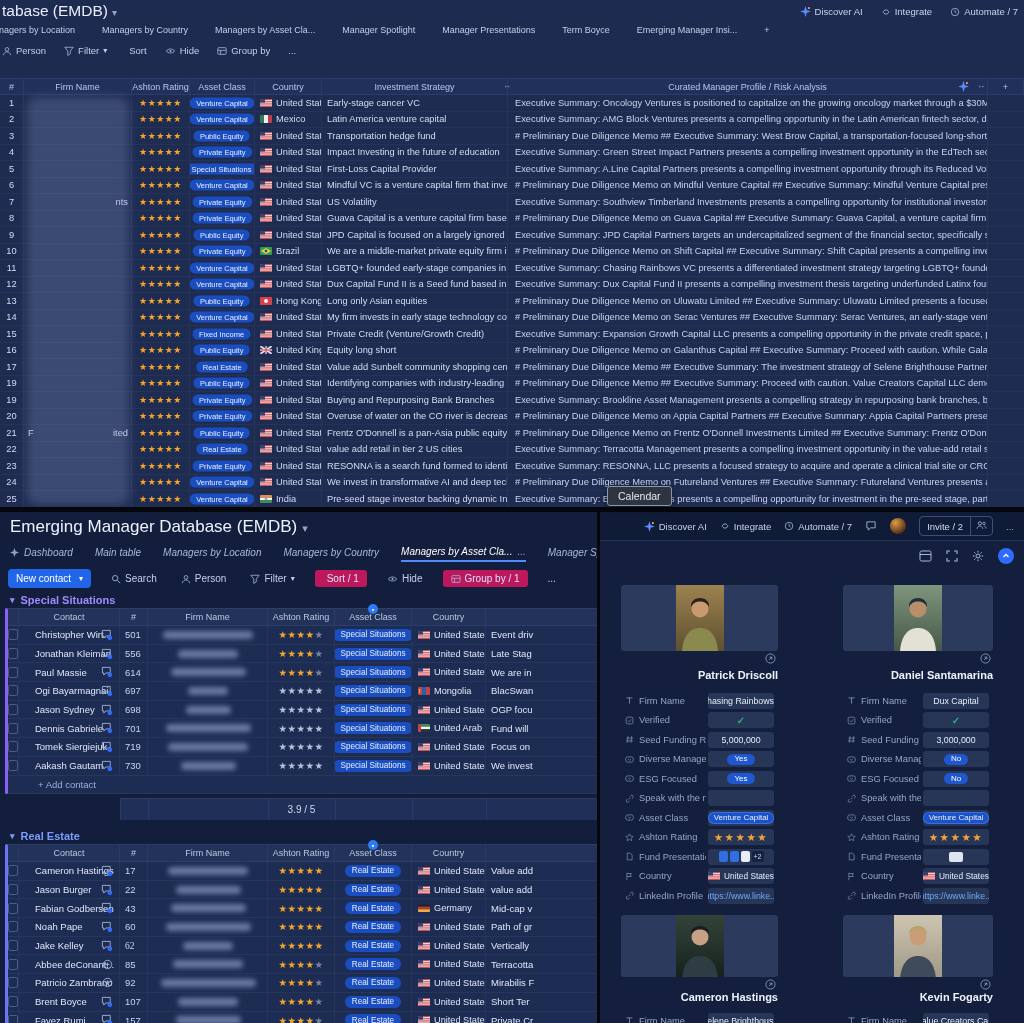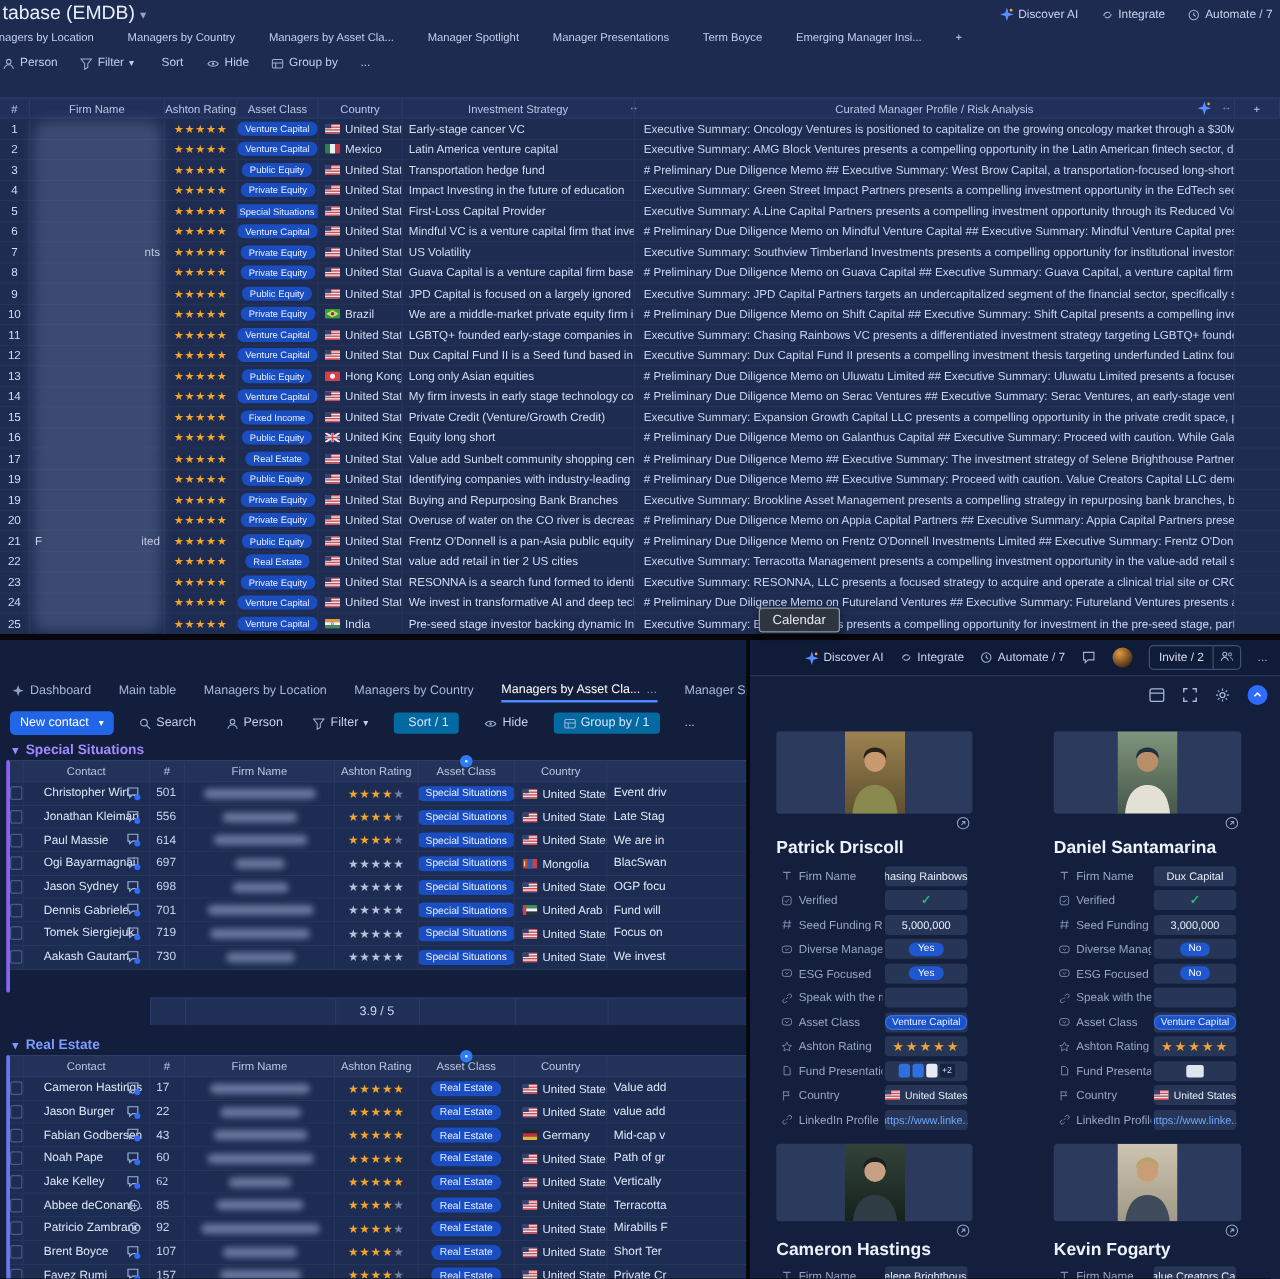--- a/index.html
+++ b/index.html
@@ -30,26 +30,26 @@
   .stars .f{color:#f4a62a;}
   .stars .e{color:#76839f;}
   .stars.muted .f,.stars.muted .e{color:#b6c0d8;}
   .pill{display:inline-block;background:#1a4ec0;color:#e6eeff;border-radius:8px;font-size:8.2px;padding:1.5px 7px;line-height:1.1;white-space:nowrap;}
   .blur-blob{position:absolute;background:rgba(130,147,190,.30);filter:blur(5px);border-radius:10px;pointer-events:none;}
   .pill-blur{height:8px;border-radius:4px;background:#7d8cb4;filter:blur(2.5px);opacity:.8;}
   .resize-glyph{position:absolute;top:2px;font-size:8px;color:#8ea3cf;}
   
   .lw-title{position:absolute;left:10px;top:5px;font-size:17px;font-weight:500;color:#edf2fd;white-space:nowrap;}
   .lw-title .caret{color:#93a2c6;font-size:11px;margin-left:5px;}
-  .lw-tabs{position:absolute;left:10px;top:33px;display:flex;gap:22px;font-size:10px;color:#a9b7da;white-space:nowrap;height:17px;}
+  .lw-tabs{position:absolute;left:10px;top:33px;display:flex;gap:22px;font-size:10px;color:#a9b7da;white-space:nowrap;height:17px;font-style:italic;}
   .lw-tab{display:flex;align-items:center;gap:5px;padding-bottom:3px;}
   .lw-tab.active{color:#fff;border-bottom:2px solid #4d8bff;}
   .lw-toolbar{position:absolute;left:8px;top:57px;display:flex;gap:16px;align-items:center;font-size:10px;color:#c3cfeb;white-space:nowrap;}
   .lw-toolbar .item{display:flex;gap:4px;align-items:center;padding:2px 4px;border-radius:3px;}
-  .lw-toolbar .item.active{background:#0369a1;color:#d6e4ff;padding:3px 8px;}
+  .lw-toolbar .item.active{background:#be185d;color:#d6e4ff;padding:3px 8px;}
   .btn-newcontact{background:#2166e8;color:#fff;border-radius:4px;font-size:10px;padding:4px 8px;display:flex;gap:8px;align-items:center;}
   .grp-label{position:absolute;font-size:11px;font-weight:700;display:flex;gap:6px;align-items:center;}
   .lg-table{position:absolute;left:5px;width:592px;}
   .lg-bar{position:absolute;left:0;top:0;width:3px;border-radius:2px;}
   .lg-head{display:flex;height:18px;background:#223259;border-top:1px solid #2d3d6c;border-bottom:1px solid #2d3d6c;box-sizing:border-box;margin-left:3px;}
   .lg-head .hc{flex:none;box-sizing:border-box;border-right:1px solid #2b3a66;font-size:9px;color:#bac7e6;display:flex;align-items:center;justify-content:center;position:relative;}
   .lg-row{display:flex;height:18.7px;border-bottom:1px solid #273659;box-sizing:border-box;background:#1d2c52;margin-left:3px;}
   .lg-row .c{flex:none;box-sizing:border-box;border-right:1px solid #27355d;font-size:9.5px;color:#dfe7f8;display:flex;align-items:center;overflow:hidden;white-space:nowrap;position:relative;}
   .cbx{width:9px;height:9px;border:1px solid #4a5a84;border-radius:2px;}
   .group-dot{position:absolute;top:-5px;left:50%;margin-left:-5px;width:10px;height:10px;border-radius:50%;background:#2f7af5;display:flex;align-items:center;justify-content:center;color:#fff;font-size:7px;}
@@ -61,21 +61,21 @@
   .rw-top .item{display:flex;gap:4px;align-items:center;white-space:nowrap;}
   .avatar{width:16px;height:16px;border-radius:50%;background:radial-gradient(circle at 35% 30%,#e09a45,#57371b 70%,#20140a);}
   .btn-invite{display:flex;align-items:center;border:1px solid #3e4e7a;border-radius:4px;height:18px;font-size:9.5px;color:#d6def2;}
   .btn-invite .lbl{padding:0 7px;}
   .btn-invite .sep{width:1px;height:18px;background:#3e4e7a;}
   .btn-invite .ic{padding:0 5px;color:#a9b8dc;}
   .rw-viewbar{position:absolute;top:36px;right:10px;display:flex;gap:14px;align-items:center;color:#a9b8dc;}
   .collapse-circle{width:16px;height:16px;border-radius:50%;background:#2e6bfe;display:flex;align-items:center;justify-content:center;color:#fff;}
   .card{position:absolute;}
   .card-banner{position:relative;height:66px;background:#2c3a5d;border-radius:3px;overflow:hidden;display:flex;justify-content:center;}
-  .card-name{font-size:14px;font-weight:700;color:#eef2fc;white-space:nowrap;}
+  .card-name{font-size:11px;font-weight:700;color:#eef2fc;white-space:nowrap;text-align:right;}
   .card-expand{position:absolute;color:#93a4c8;}
   .cf-row{position:absolute;left:0;right:0;height:19.5px;display:flex;align-items:center;}
   .cf-label{display:flex;align-items:center;gap:5px;font-size:9.3px;color:#97a5c5;overflow:hidden;white-space:nowrap;}
   .cf-label .icn{color:#7f8db0;}
   .cf-box{position:absolute;right:4px;width:66px;height:16px;background:#273656;border-radius:3px;display:flex;align-items:center;justify-content:center;font-size:8.8px;color:#e6ecf9;overflow:hidden;white-space:nowrap;}
   .badge-sm{background:#1e57d0;color:#fff;font-size:8px;border-radius:7px;padding:1.5px 7px;line-height:1;}
   .pill-sm{background:#1c52c8;color:#e6eeff;font-size:8px;border-radius:8px;padding:2px 6px;line-height:1;box-shadow:0 0 0 1px #3b6fe0 inset;}
   .check-g{color:#2bb673;font-size:10px;font-weight:700;}
   .link-txt{color:#6ea8ff;}
   .att{display:flex;gap:2px;align-items:center;}
@@ -768,20 +768,21 @@
             </span>India</div>
           <div class="c" style="width: 186px; padding-left: 5px;">Pre-seed stage investor backing dynamic Indian founders building innov...</div>
           <div class="c" style="width: 480px; padding-left: 7px; color: rgb(201, 212, 238);">Executive Summary: Eximius Ventures presents a compelling opportunity for investment in the pre-seed stage, particularly in the indi...</div>
           <div class="c" style="width: 36px; border-right: none;"></div>
         </div>
       </div>
     <div class="blur-blob" style="left:27px;top:97px;width:102px;height:408px;"></div>
   </section>
 
   <section class="window" id="left-window">
+    <div class="lw-title"><span>Emerging Manager Database (EMDB)</span><span class="caret">▾</span></div>
     <div class="lw-tabs" id="lw-tabs">
         <span class="lw-tab"><span class="icn" style="color: rgb(143, 159, 198);">
             <svg xmlns="http://www.w3.org/2000/svg" width="9" height="9" viewBox="0 0 10 10">
               <path d="M5 0l1.3 3.7L10 5 6.3 6.3 5 10 3.7 6.3 0 5l3.7-1.3z" fill="currentColor"></path>
             </svg>
           </span>Dashboard</span>
         <span class="lw-tab">Main table</span>
         <span class="lw-tab">Managers by Location</span>
         <span class="lw-tab">Managers by Country</span>
         <span class="lw-tab active">Managers by Asset Cla...<span style="color: rgb(143, 159, 198);">...</span></span>
@@ -1096,20 +1097,23 @@
                   <g fill="#cf4d52">
                     <rect width="12" height="1.1"></rect>
                     <rect y="2.2" width="12" height="1.1"></rect>
                     <rect y="4.4" width="12" height="1.1"></rect>
                     <rect y="6.6" width="12" height="1.4"></rect>
                   </g>
                   <rect width="5" height="3.6" fill="#39406e"></rect>
                 </svg>
               </span>United States</div>
             <div class="c" style="width: 111px; padding-left: 5px; border-right: none;">We invest</div>
+          </div>
+          <div class="lg-row">
+            <div class="c" style="width: 580px; padding-left: 30px; color: rgb(159, 176, 214); border-right: none;">+ Add contact</div>
           </div>
         </div>
         <div class="sum-band" style="top: 285.6px;">
           <div class="vline" style="left: 0px;"></div>
           <div class="vline" style="left: 28px;"></div>
           <div class="vline" style="left: 148px;"></div>
           <div class="vline" style="left: 215px;"></div>
           <div class="vline" style="left: 292px;"></div>
           <div class="vline" style="left: 366px;"></div>
           <div class="sum-val">3.9 / 5</div>

